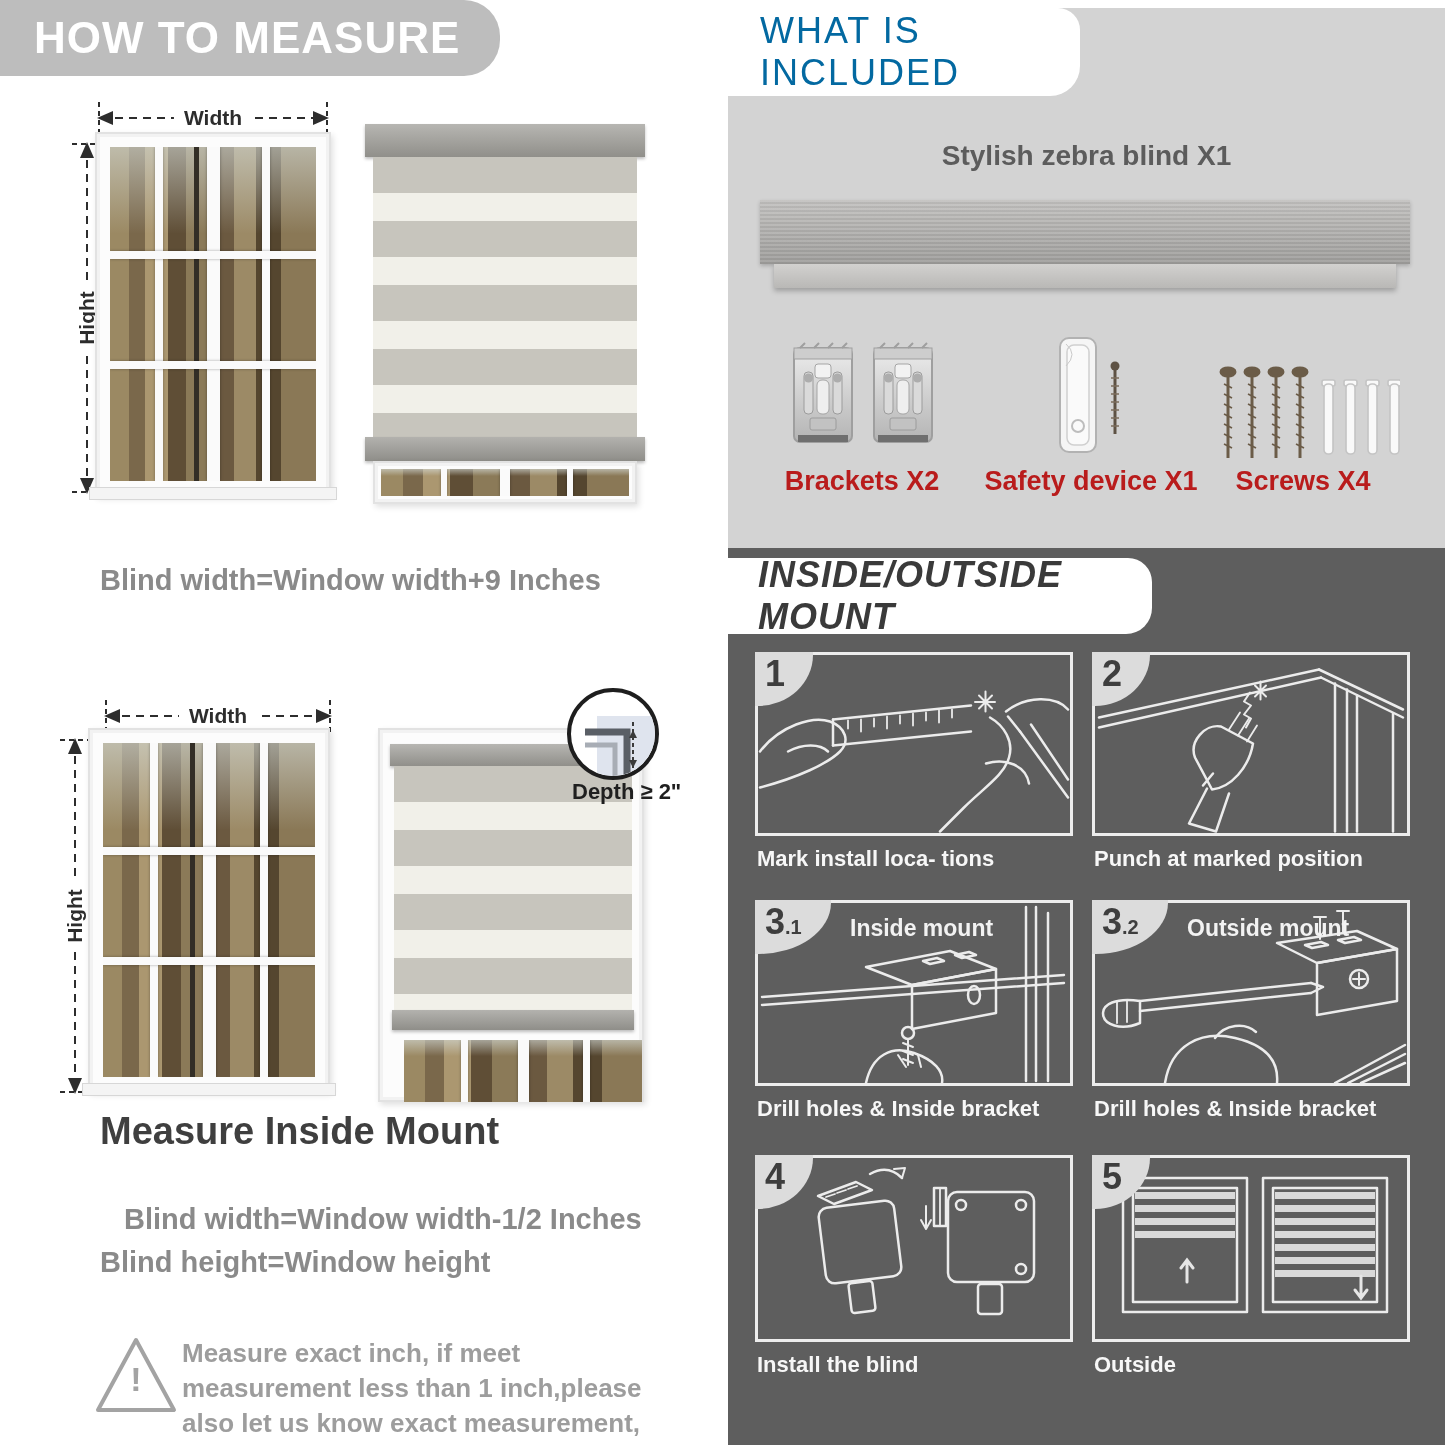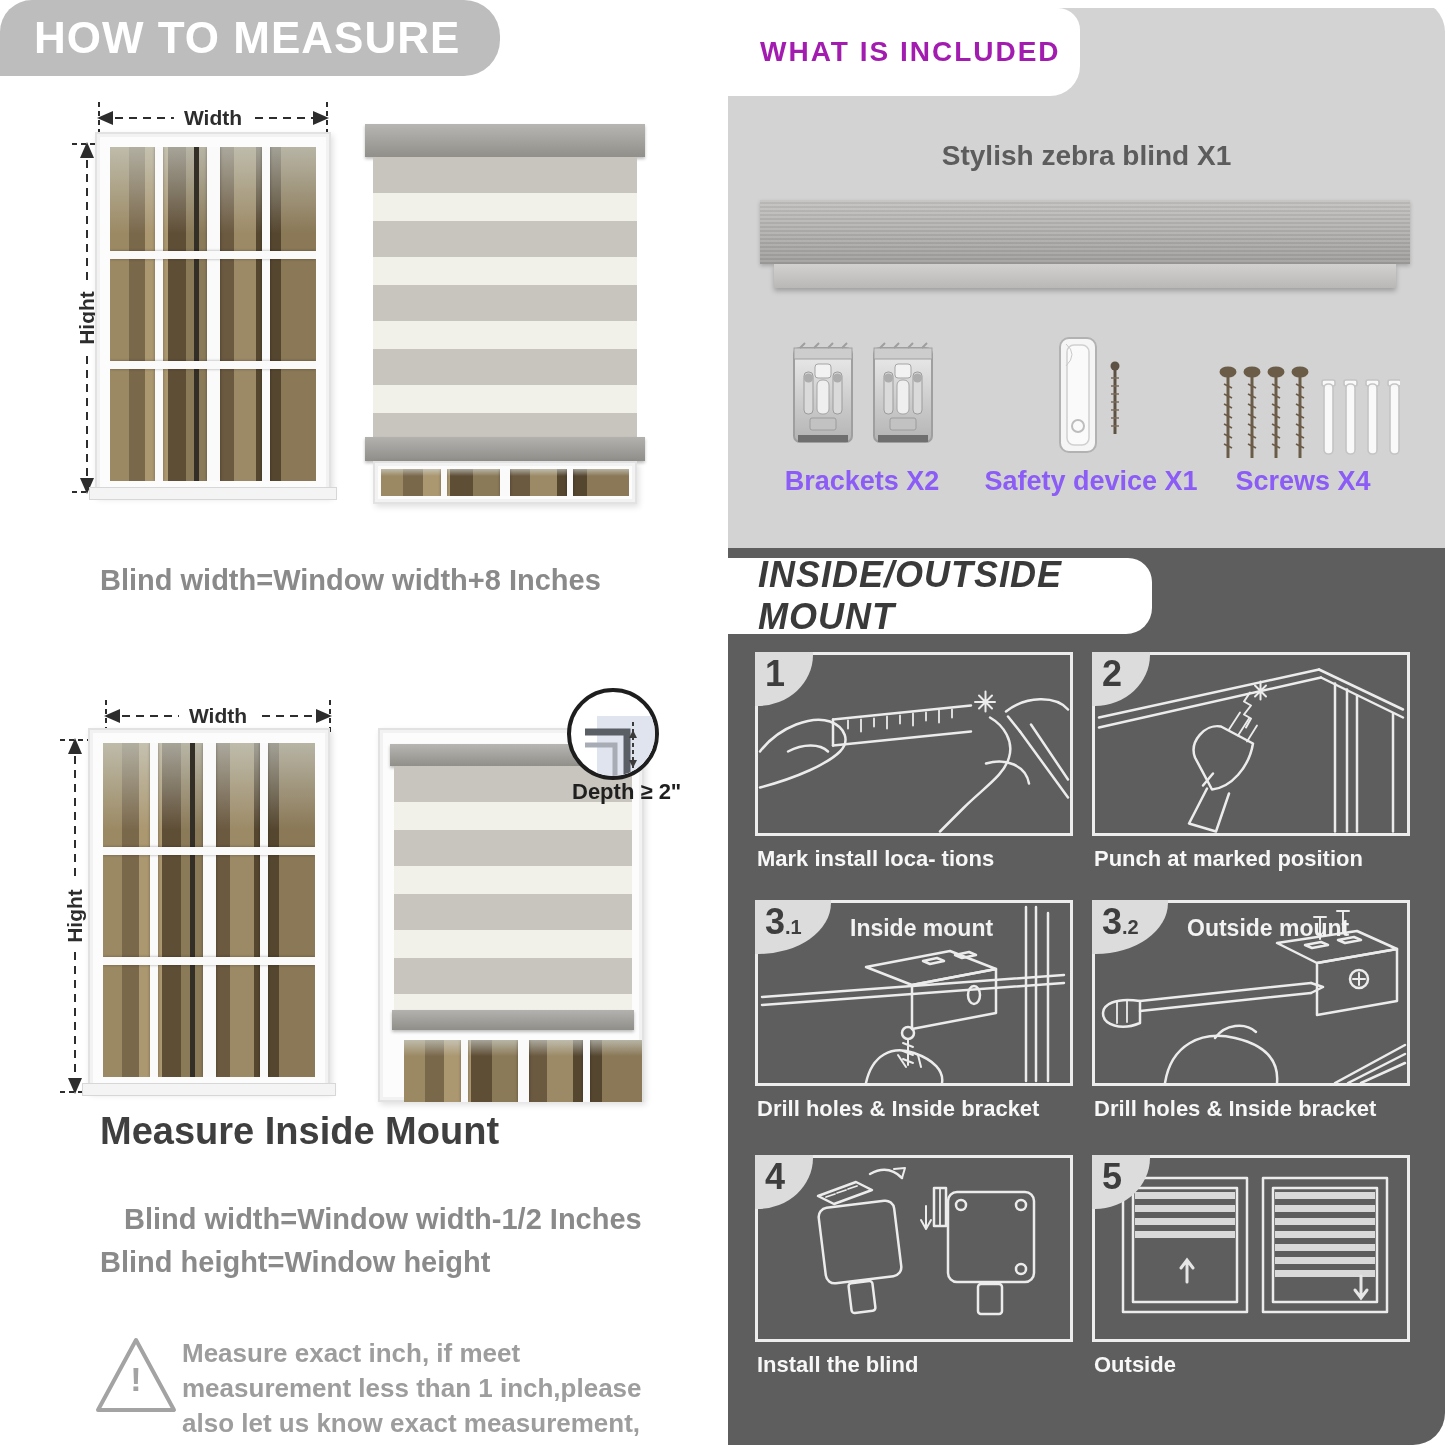--- a/index.html
+++ b/index.html
@@ -1,19 +1,19 @@
 <!DOCTYPE html>
 <html><head>
 <meta charset="utf-8">
 <style>
   * { margin:0; padding:0; box-sizing:border-box; }
   html,body { background:#ffffff; }
   #stage {
     position:relative; width:1445px; height:1445px; background:#ffffff;
-    font-family:"Liberation Sans", sans-serif; overflow:hidden;border-radius:32px;
+    font-family:"Liberation Sans", sans-serif; overflow:hidden;
   }
   .abs { position:absolute; }
 
   
   .banner-left {
     left:0; top:12; width:500px; height:76px; background:#bdbdbd;
     border-radius:0 36px 36px 0; display:flex; align-items:center;
   }
   .banner-left span { color:#ffffff; font-weight:bold; font-size:44px; letter-spacing:1px; padding-left:34px; }
 
@@ -46,23 +46,23 @@
   
   .headrail { background:linear-gradient(180deg,#b7b6b2,#908f8a); box-shadow:0 2px 3px rgba(0,0,0,.25); }
   .fabric { background:repeating-linear-gradient(180deg,#c7c5bd 0 36px,#f1f0e9 36px 64px); }
   .botrail { background:linear-gradient(180deg,#b3b2ae,#8f8e89); box-shadow:0 2px 3px rgba(0,0,0,.25); }
 
   .warn-text { font-size:26px; font-weight:bold; color:#9d9d9d; line-height:35px; }
 
   
   .light-panel { left:728px; top:8px; width:717px; height:540px; background:#d3d3d3; }
   .banner-included { left:728px; top:8px; width:352px; height:88px; background:#ffffff; border-radius:0 22px 30px 0; display:flex; align-items:center; }
-  .banner-included span { color:#a21caf; font-weight:bold; font-size:28px; letter-spacing:2px; padding-left:32px; }
+  .banner-included span { color:#0369a1; font-weight:normal; font-size:36px; letter-spacing:2px; padding-left:32px; }
   .blind-label { left:728px; top:140px; width:717px; text-align:center; font-size:28px; font-weight:bold; color:#5c5c5c; }
-  .part-label { font-size:27px; font-weight:bold; color:#8b5cf6; text-align:center; }
+  .part-label { font-size:27px; font-weight:bold; color:#b91c1c; text-align:center; }
 
   .rail-main { left:760px; top:200px; width:650px; height:64px;
     background:repeating-linear-gradient(180deg, rgba(255,255,255,.07) 0 2px, rgba(0,0,0,.05) 2px 4px), linear-gradient(180deg,#c3c2c0,#a09f9d);
     box-shadow:0 2px 4px rgba(0,0,0,.2); }
   .rail-lip { left:774px; top:264px; width:622px; height:24px;
     background:linear-gradient(180deg,#d2d1cf,#b9b8b6); box-shadow:0 3px 5px rgba(0,0,0,.25); }
 
   .dark-panel { left:728px; top:548px; width:717px; height:897px; background:#5e5e5e; }
   .banner-mount { left:728px; top:558px; width:424px; height:76px; background:#ffffff; border-radius:0 24px 26px 0; display:flex; align-items:center; }
   .banner-mount span { color:#3a3a3a; font-weight:bold; font-size:36px; letter-spacing:1px; padding-left:30px;font-style:italic; }
@@ -129,21 +129,21 @@
     <div class="abs botrail" style="left:0; top:313px; width:280px; height:24px;"></div>
     <div class="abs win" style="left:8px; top:337px; width:264px; height:43px; padding:6px;">
       <div class="glass">
         <div class="vbar" style="left:24%; width:6px;"></div>
         <div class="vbar" style="left:48%; width:10px;"></div>
         <div class="vbar" style="left:75%; width:6px;"></div>
       </div>
     </div>
   </div>
 
-  <div class="abs body-line" style="left:100px; top:564px;">Blind width=Window width+8 Inches</div>
+  <div class="abs body-line" style="left:100px; top:564px;">Blind width=Window width+9 Inches</div>
 
   <div class="abs" style="left:102px; top:698px; width:232px; height:36px;">
     <svg width="232" height="36">
       <line x1="4" y1="2" x2="4" y2="34" stroke="#2d2d2d" stroke-width="2" stroke-dasharray="5 4"></line>
       <line x1="228" y1="2" x2="228" y2="34" stroke="#2d2d2d" stroke-width="2" stroke-dasharray="5 4"></line>
       <line x1="6" y1="18" x2="226" y2="18" stroke="#2d2d2d" stroke-width="2" stroke-dasharray="8 6"></line>
       <polygon points="2,18 18,11 18,25" fill="#2d2d2d"></polygon>
       <polygon points="230,18 214,11 214,25" fill="#2d2d2d"></polygon>
     </svg>
     <div class="dim-label">Width</div>

